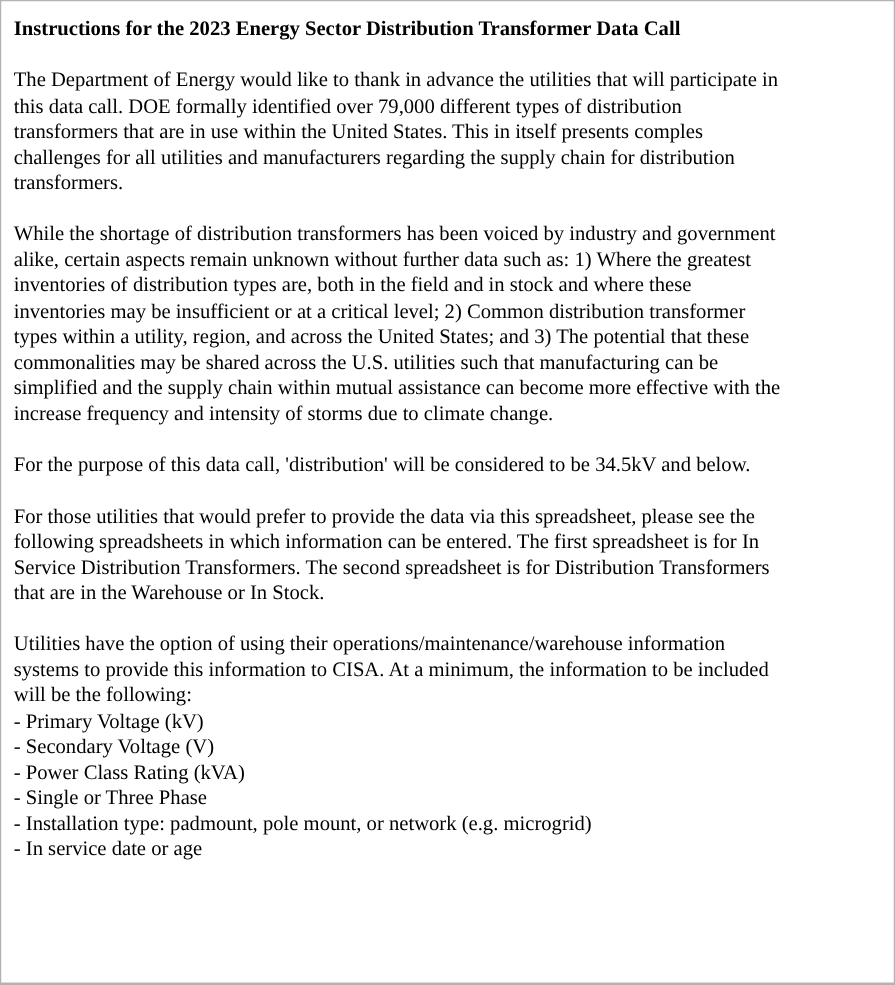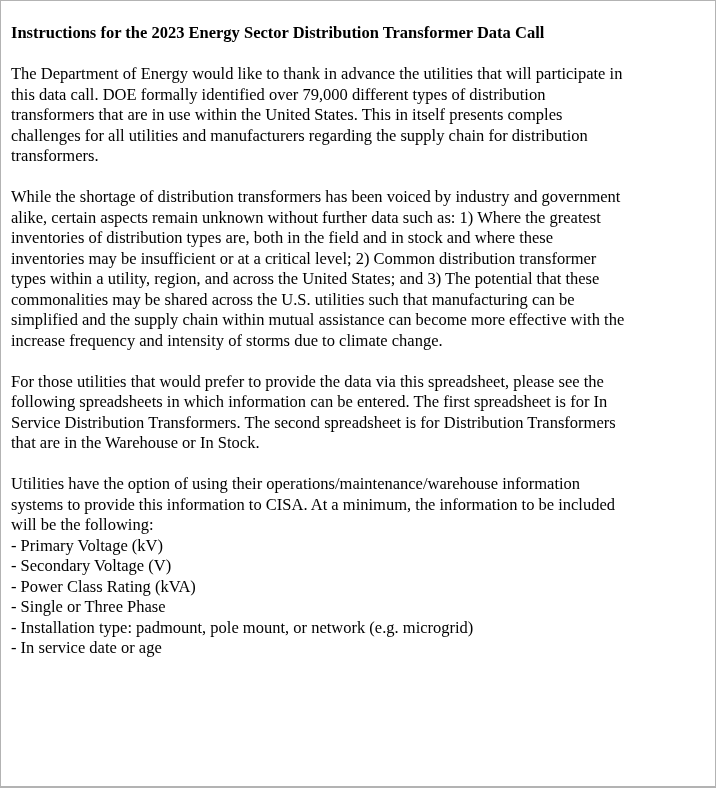--- a/index.html
+++ b/index.html
@@ -15,21 +15,21 @@
     background: #ffffff;
     border: 1px solid #b3b3b3;
     border-bottom-width: 2px;
     overflow: hidden;
     font-family: "Liberation Serif", "DejaVu Serif", serif;
     font-size: 16.5px;
     line-height: 20.5px;
     color: #000000;
   }
   .content {
-    padding: 22px 10px;
+    padding: 12px 10px;
   }
   .title {
     margin: 0;
     font-size: 16.5px;
     line-height: 20.5px;
     font-weight: bold;
     white-space: pre;
   }
   .para {
     margin: 20.5px 0 0 0;
@@ -48,20 +48,21 @@
 challenges for all utilities and manufacturers regarding the supply chain for distribution
 transformers.</div>
     <div class="para">While the shortage of distribution transformers has been voiced by industry and government
 alike, certain aspects remain unknown without further data such as: 1) Where the greatest
 inventories of distribution types are, both in the field and in stock and where these
 inventories may be insufficient or at a critical level; 2) Common distribution transformer
 types within a utility, region, and across the United States; and 3) The potential that these
 commonalities may be shared across the U.S. utilities such that manufacturing can be
 simplified and the supply chain within mutual assistance can become more effective with the
 increase frequency and intensity of storms due to climate change.</div>
+    <div class="para">For the purpose of this data call, 'distribution' will be considered to be 34.5kV and below.</div>
     <div class="para">For those utilities that would prefer to provide the data via this spreadsheet, please see the
 following spreadsheets in which information can be entered. The first spreadsheet is for In
 Service Distribution Transformers. The second spreadsheet is for Distribution Transformers
 that are in the Warehouse or In Stock.</div>
     <div class="para">Utilities have the option of using their operations/maintenance/warehouse information
 systems to provide this information to CISA. At a minimum, the information to be included
 will be the following:
 - Primary Voltage (kV)
 - Secondary Voltage (V)
 - Power Class Rating (kVA)

